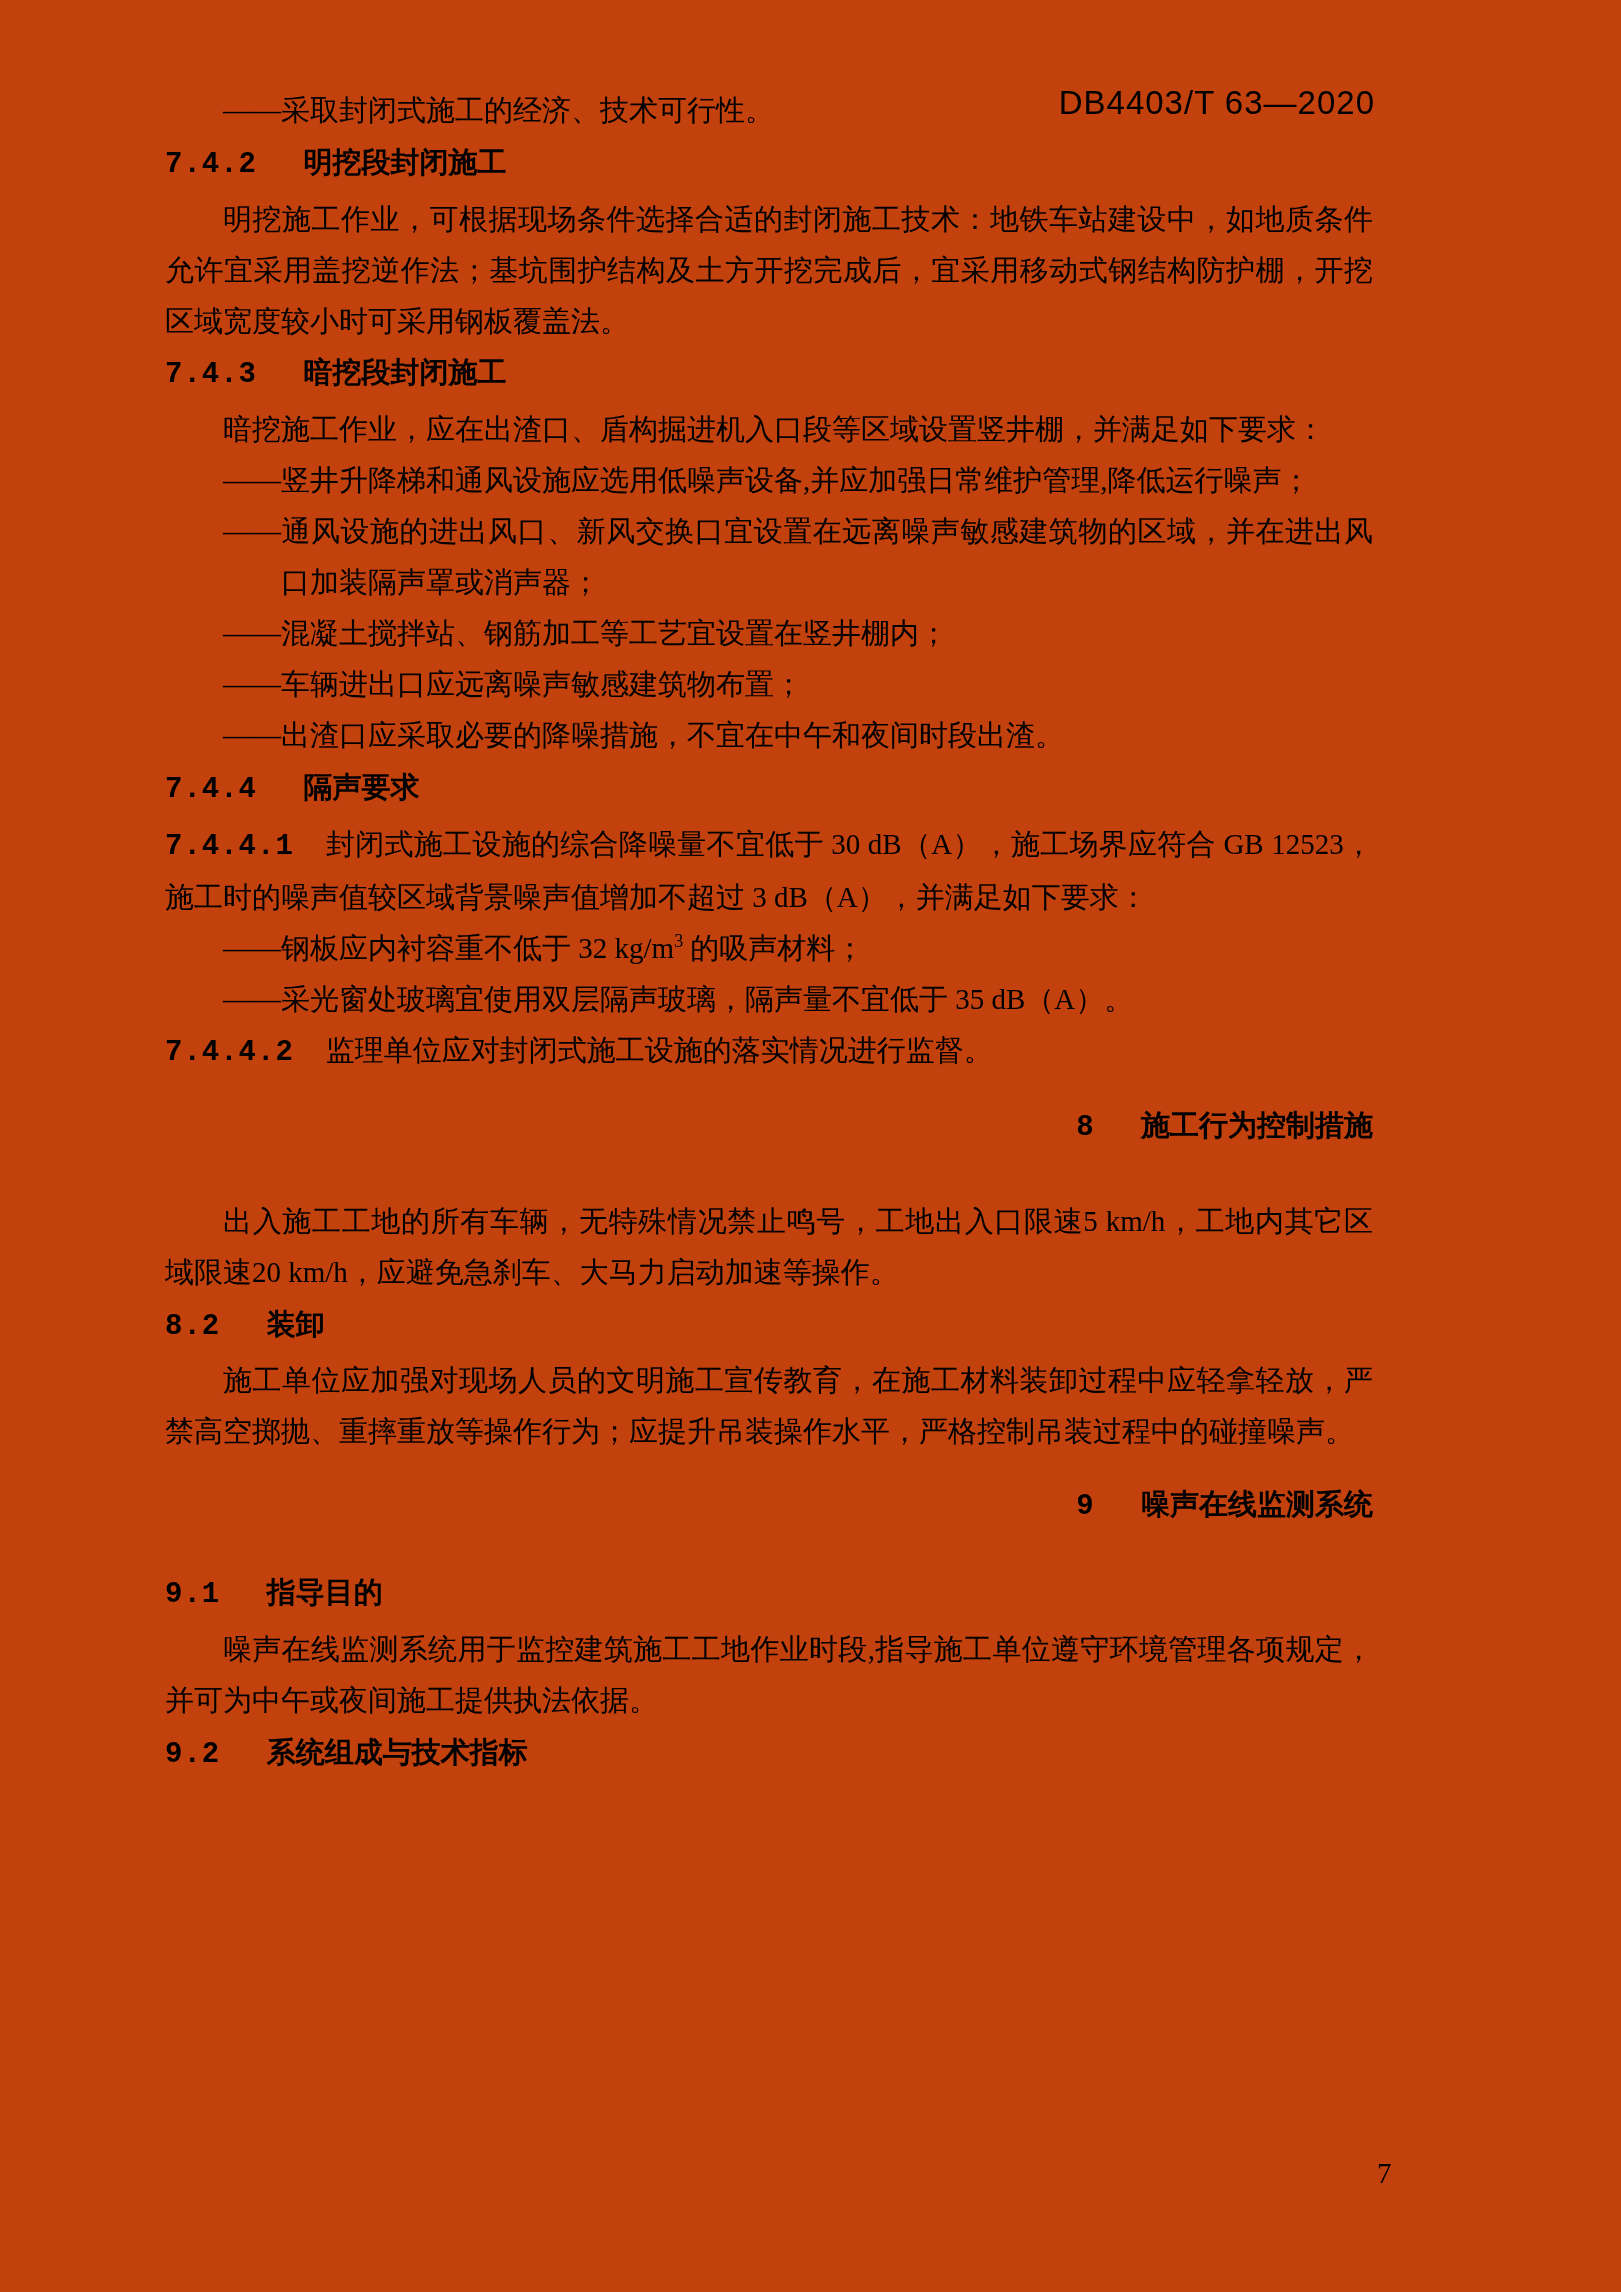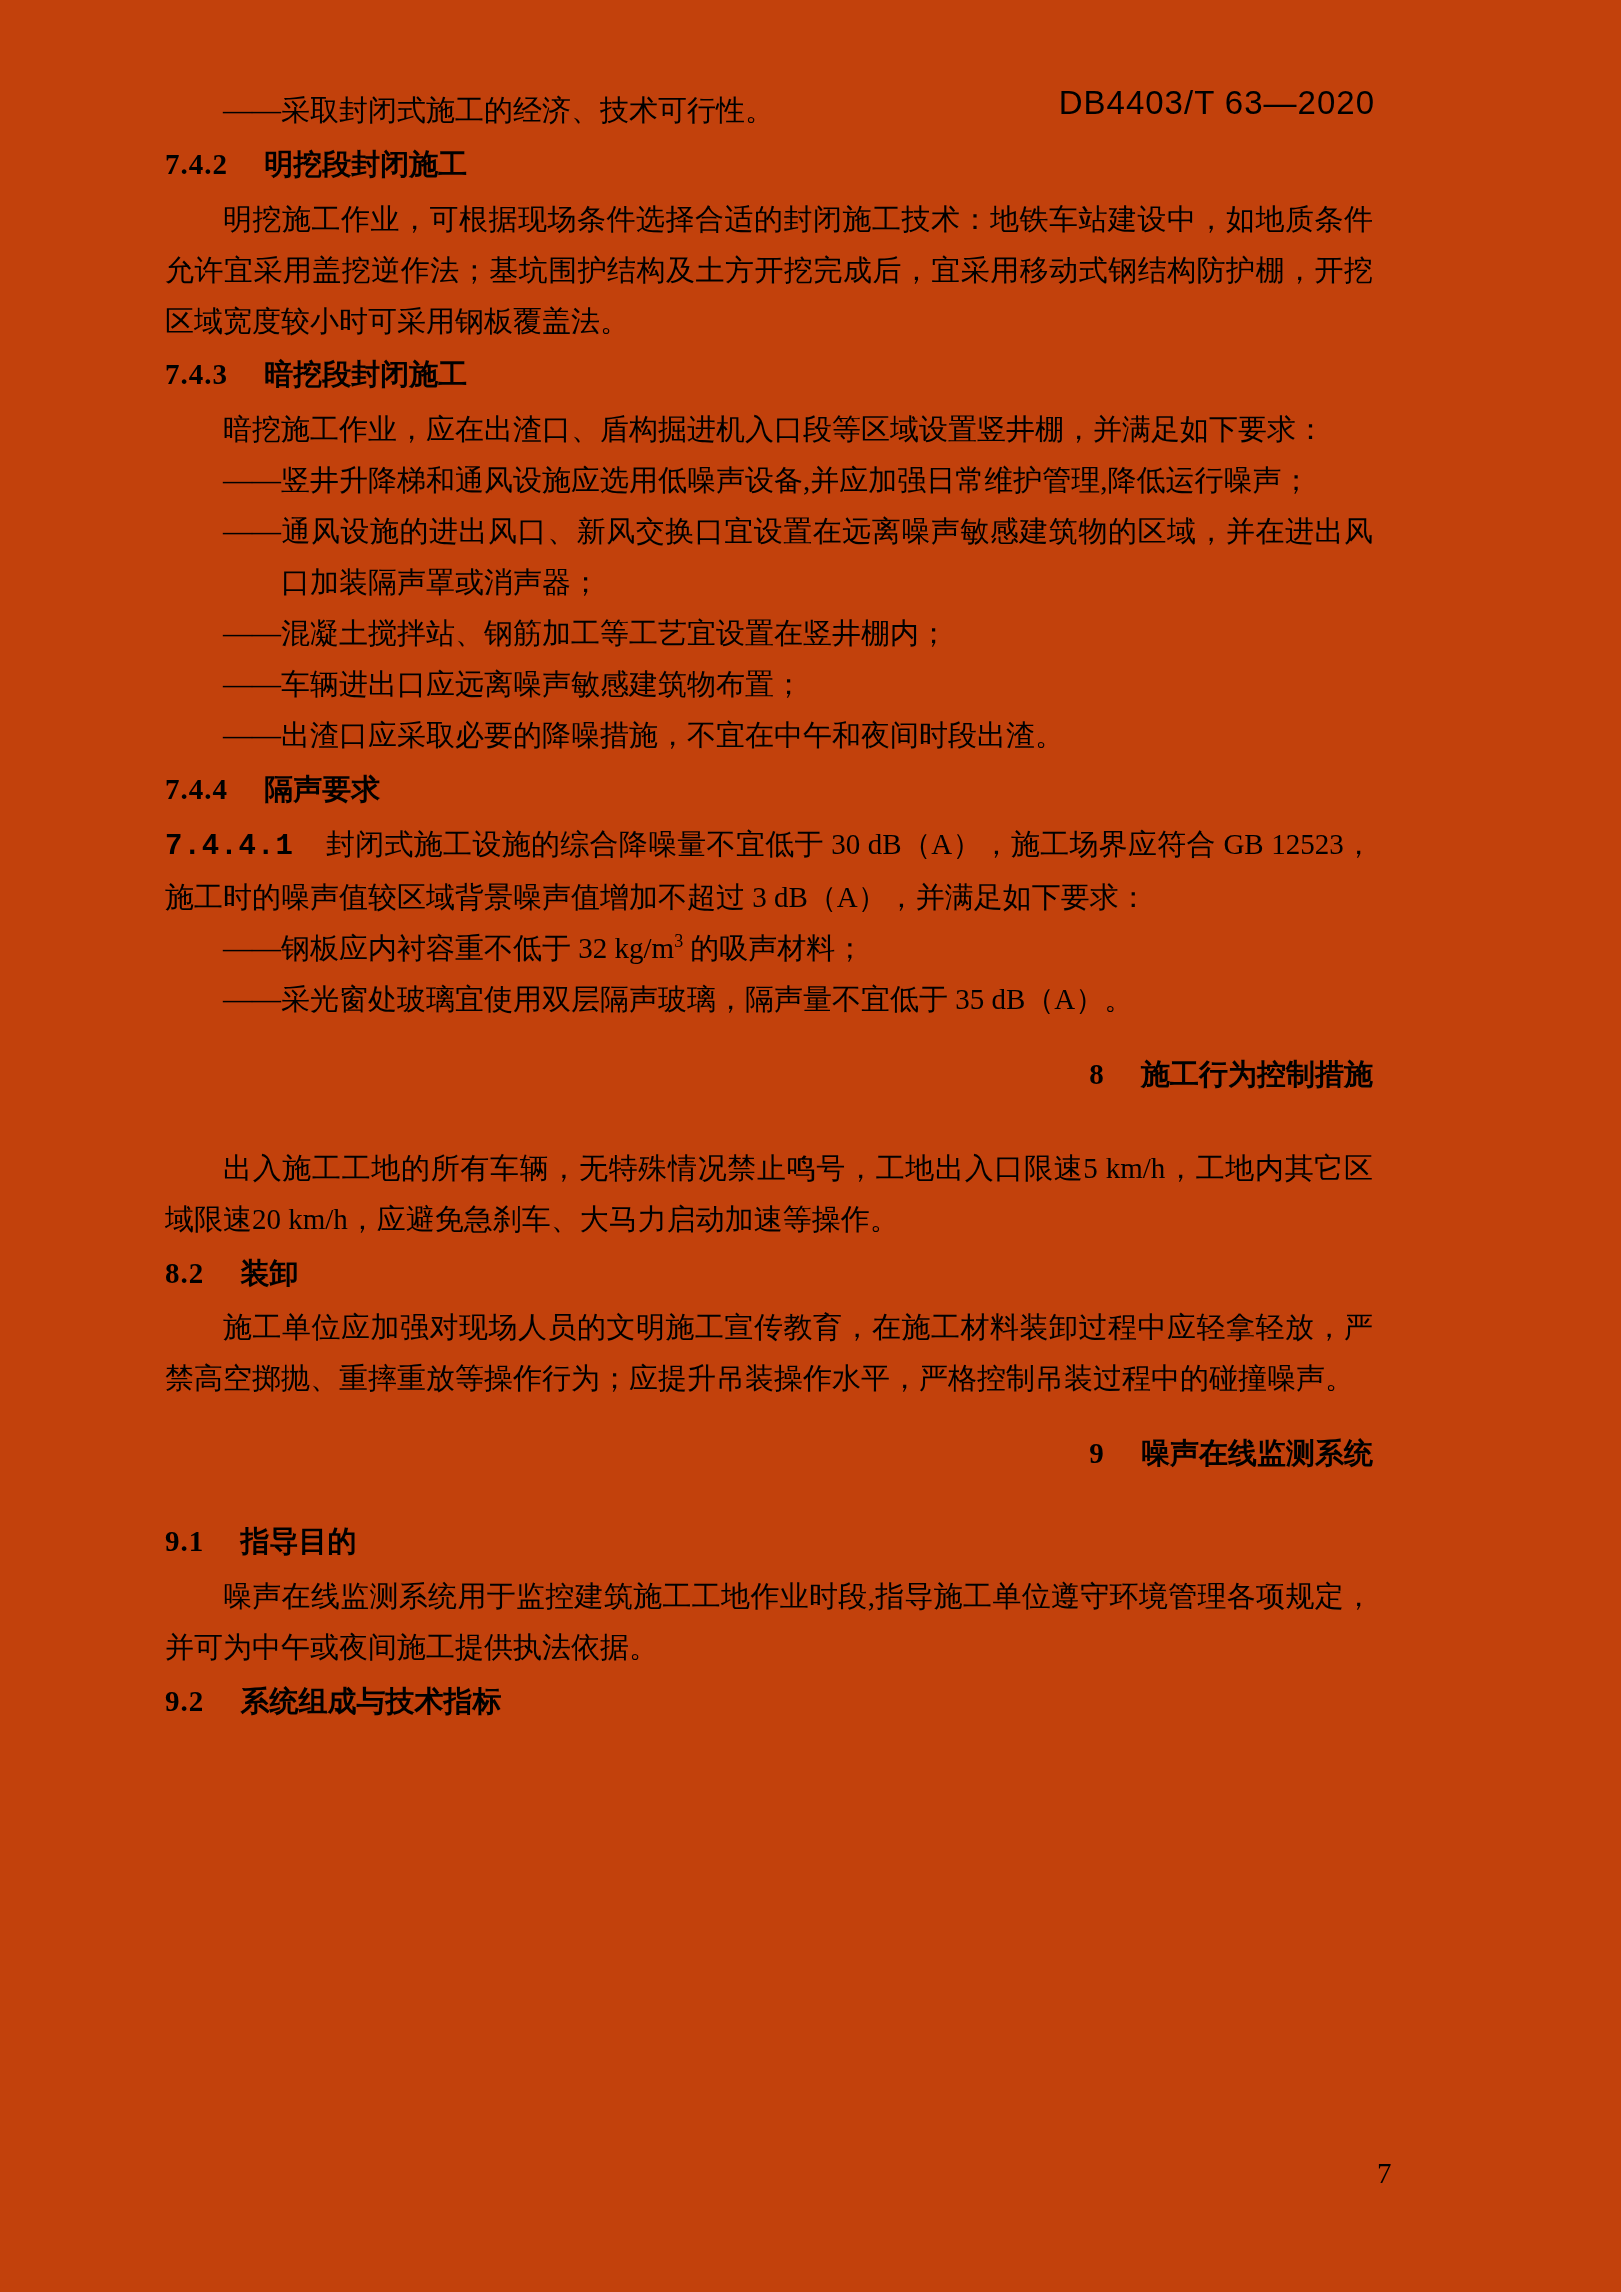--- a/index.html
+++ b/index.html
@@ -39,21 +39,21 @@
   .para { text-indent: 2em; }
   .dash-item { padding-left: 4em; text-indent: -2em; }
   .clause { text-indent: 0; }
   .clause-num {
     font-family: Liberation Mono, monospace;
     font-weight: bold;
     margin-right: 1.1em;
     letter-spacing: 1px;
   }
   .heading, .chapter {
-    font-family: Liberation Serif, serif;
+    font-family: Liberation Mono, monospace;
     font-weight: bold;
     font-size: 29px;
     line-height: 39px;
     margin: 8.8px 0 9.8px 0;
   }
   .chapter { margin-top: 30px; margin-bottom: 49px; text-align: right; }
   .h-num { margin-right: 1em; letter-spacing: 1px; }
   sup.unit-sup { font-size: 0.62em; line-height: 0; vertical-align: super; }
   .page-number {
     position: absolute;
@@ -95,20 +95,23 @@
       <span class="h-num">7.4.4</span>
       <span class="h-title">隔声要求</span>
     </h3>
     <p class="clause">
       <span class="clause-num">7.4.4.1</span><span class="clause-text">封闭式施工设施的综合降噪量不宜低于 30 dB（A），施工场界应符合 GB 12523，施工时的噪声值较区域背景噪声值增加不超过 3 dB（A），并满足如下要求：</span>
     </p>
     <p class="dash-item">
       <span>——钢板应内衬容重不低于 32 kg/m</span><sup class="unit-sup">3</sup><span> 的吸声材料；</span>
     </p>
     <p class="dash-item">——采光窗处玻璃宜使用双层隔声玻璃，隔声量不宜低于 35 dB（A）。</p>
+    <p class="clause">
+      <span class="clause-num">7.4.4.2</span><span class="clause-text">监理单位应对封闭式施工设施的落实情况进行监督。</span>
+    </p>
 
     <h2 class="chapter">
       <span class="h-num">8</span>
       <span class="h-title">施工行为控制措施</span>
     </h2>
 
     <p class="para">出入施工工地的所有车辆，无特殊情况禁止鸣号，工地出入口限速5 km/h，工地内其它区域限速20 km/h，应避免急刹车、大马力启动加速等操作。</p>
 
     <h3 class="heading">
       <span class="h-num">8.2</span>

